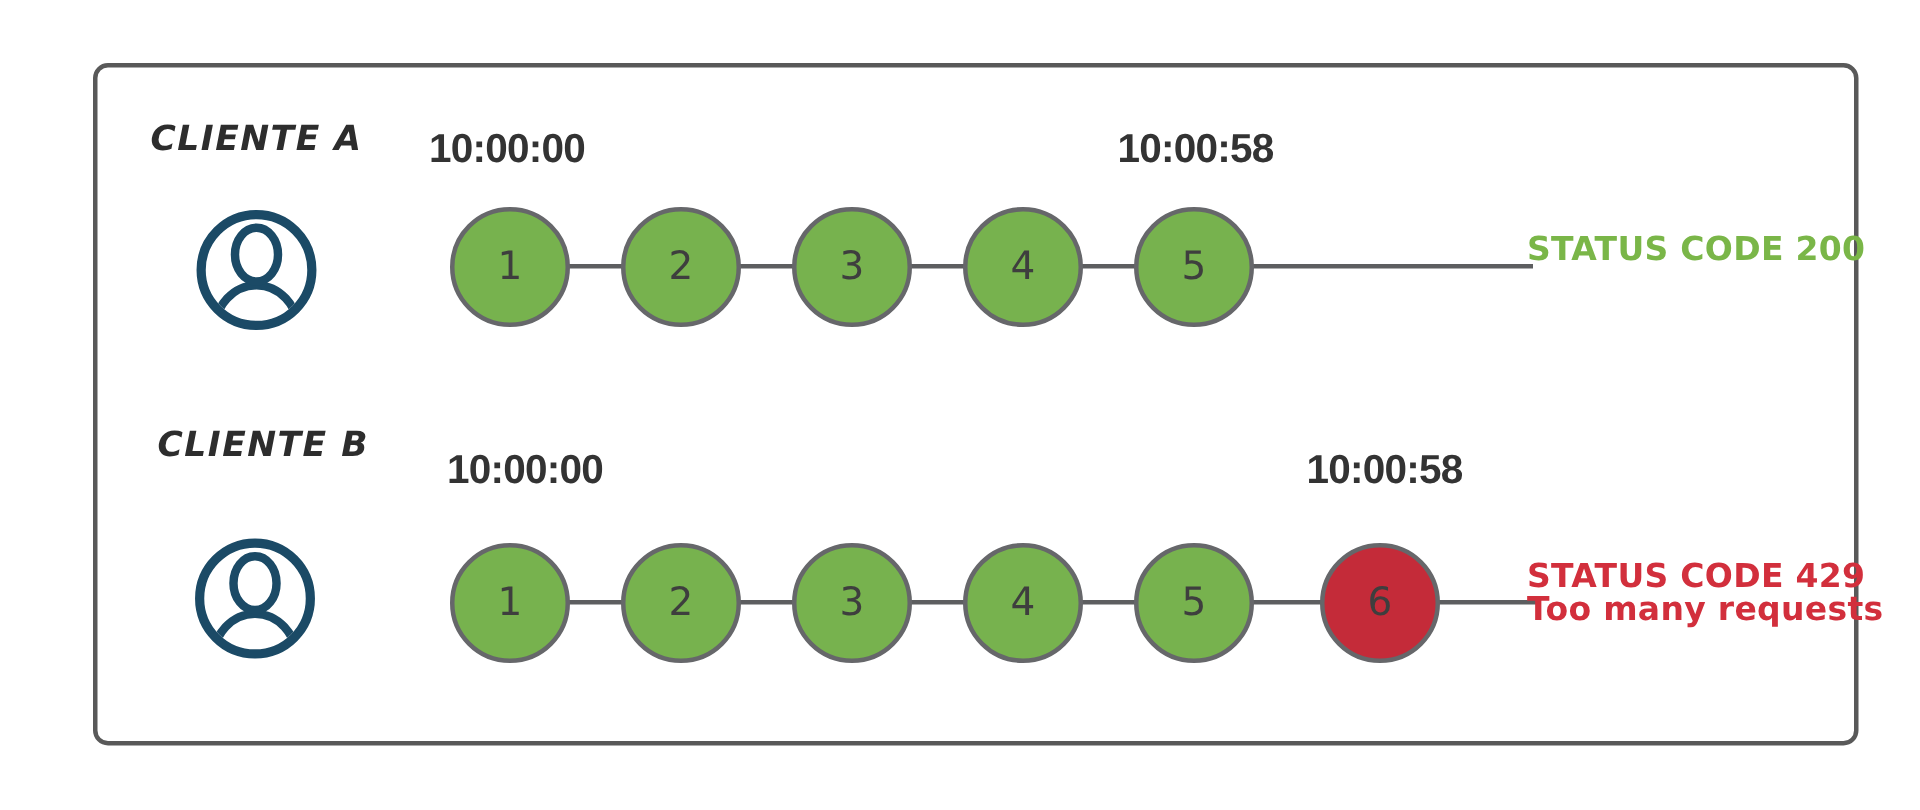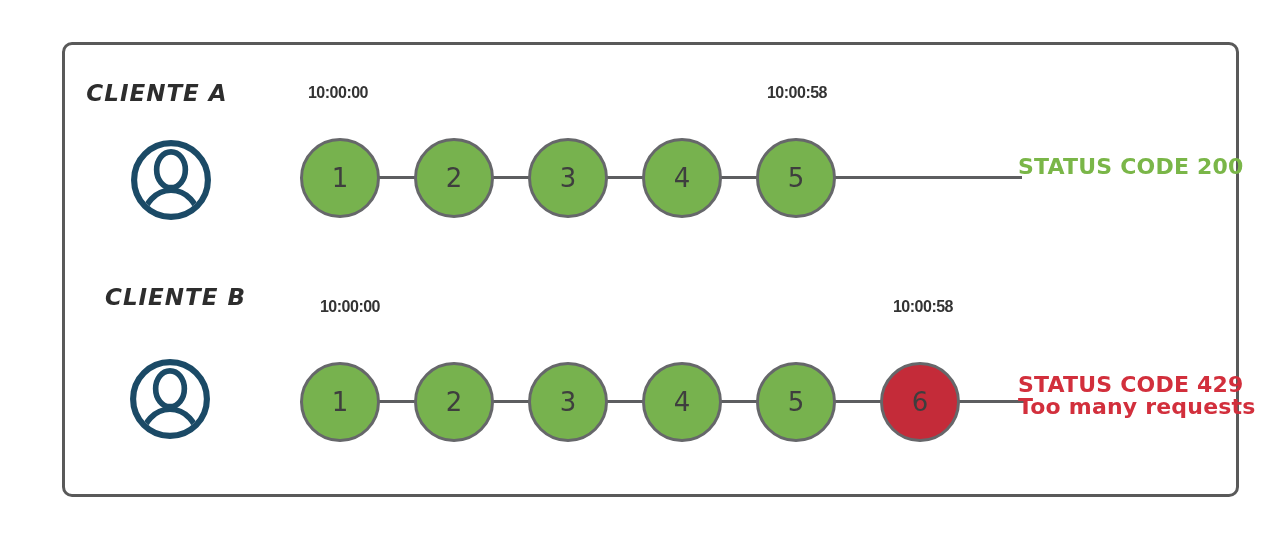--- a/index.html
+++ b/index.html
@@ -3,39 +3,39 @@
 <meta charset="utf-8">
 <style>
   html,body{margin:0;padding:0;background:#fff;}
   .stage{position:relative;width:1280px;height:540px;background:#fff;overflow:hidden;
          font-family:"Liberation Sans",sans-serif;}
   .abs{position:absolute;}
   .panel{left:62px;top:42px;width:1171px;height:449px;border:3px solid #595959;border-radius:10px;background:#fff;}
   .client-label{width:160px;text-align:center;font-family:"DejaVu Sans",sans-serif;
                 font-weight:700;font-style:italic;font-size:23px;letter-spacing:1px;color:#2d2d2d;
                 white-space:nowrap;}
-  .timestamp{width:110px;text-align:center;font-weight:700;font-size:16px;letter-spacing:-0.5px;color:#333;
+  .timestamp{width:110px;text-align:center;font-weight:700;font-size:27px;letter-spacing:-0.5px;color:#333;
              white-space:nowrap;}
   .tl-line{height:3px;background:#5d5e60;}
   .circle{width:74px;height:74px;border:3px solid #66676a;border-radius:50%;
           display:flex;align-items:center;justify-content:center;}
   .circle-num{font-family:"DejaVu Sans",sans-serif;font-size:26px;font-weight:400;color:#3e3e3e;}
   .status{width:190px;text-align:center;font-family:"DejaVu Sans",sans-serif;
           font-weight:700;font-size:22px;line-height:22px;letter-spacing:0.2px;white-space:nowrap;}
   .avatar{width:82px;height:82px;}
   .avatar svg{display:block;width:100%;height:100%;}
 </style>
 </head>
 <body>
 
 <div class="stage">
   <div class="abs panel"></div>
 
   <section>
-    <div class="abs client-label" style="left:77px;top:80px;">CLIENTE A</div>
+    <div class="abs client-label" style="left:91px;top:80px;">CLIENTE A</div>
 
     <div class="abs avatar" style="left: 130px; top: 139px; color: rgb(27, 74, 102);">
       <svg viewBox="0 0 80 80">
         <defs>
             <clipPath id="clipA">
               <circle cx="40" cy="40" r="33"></circle>
             </clipPath>
           </defs>
         <g clip-path="url(#clipA)">
           <ellipse cx="40" cy="79" rx="27" ry="29" fill="#fff" stroke="currentColor" stroke-width="5.5"></ellipse>

